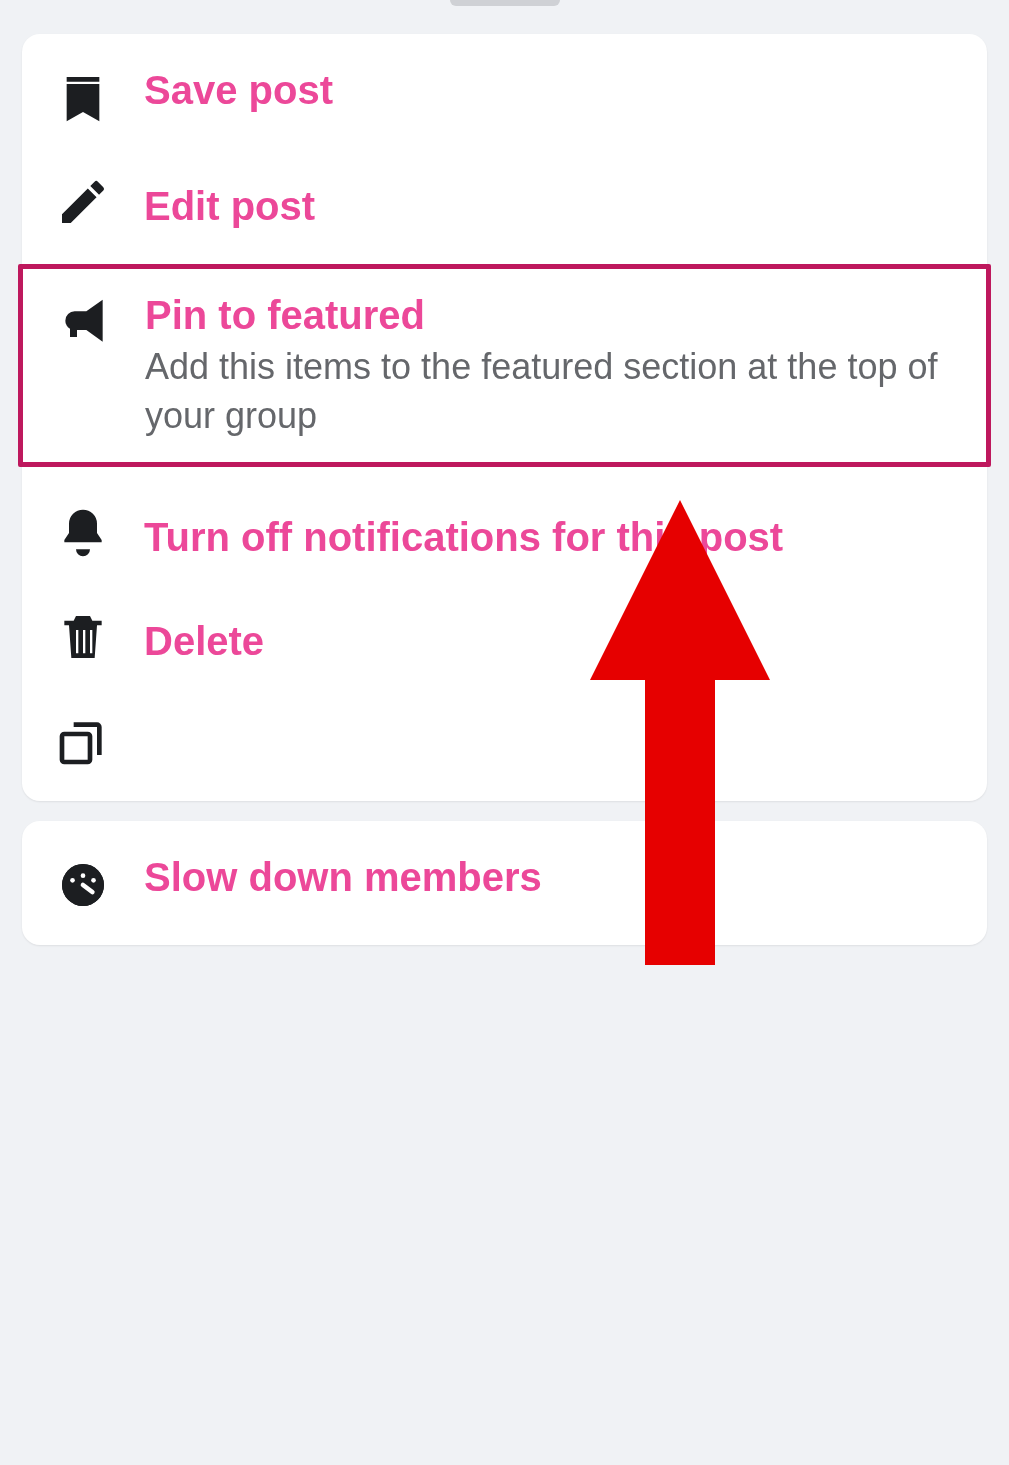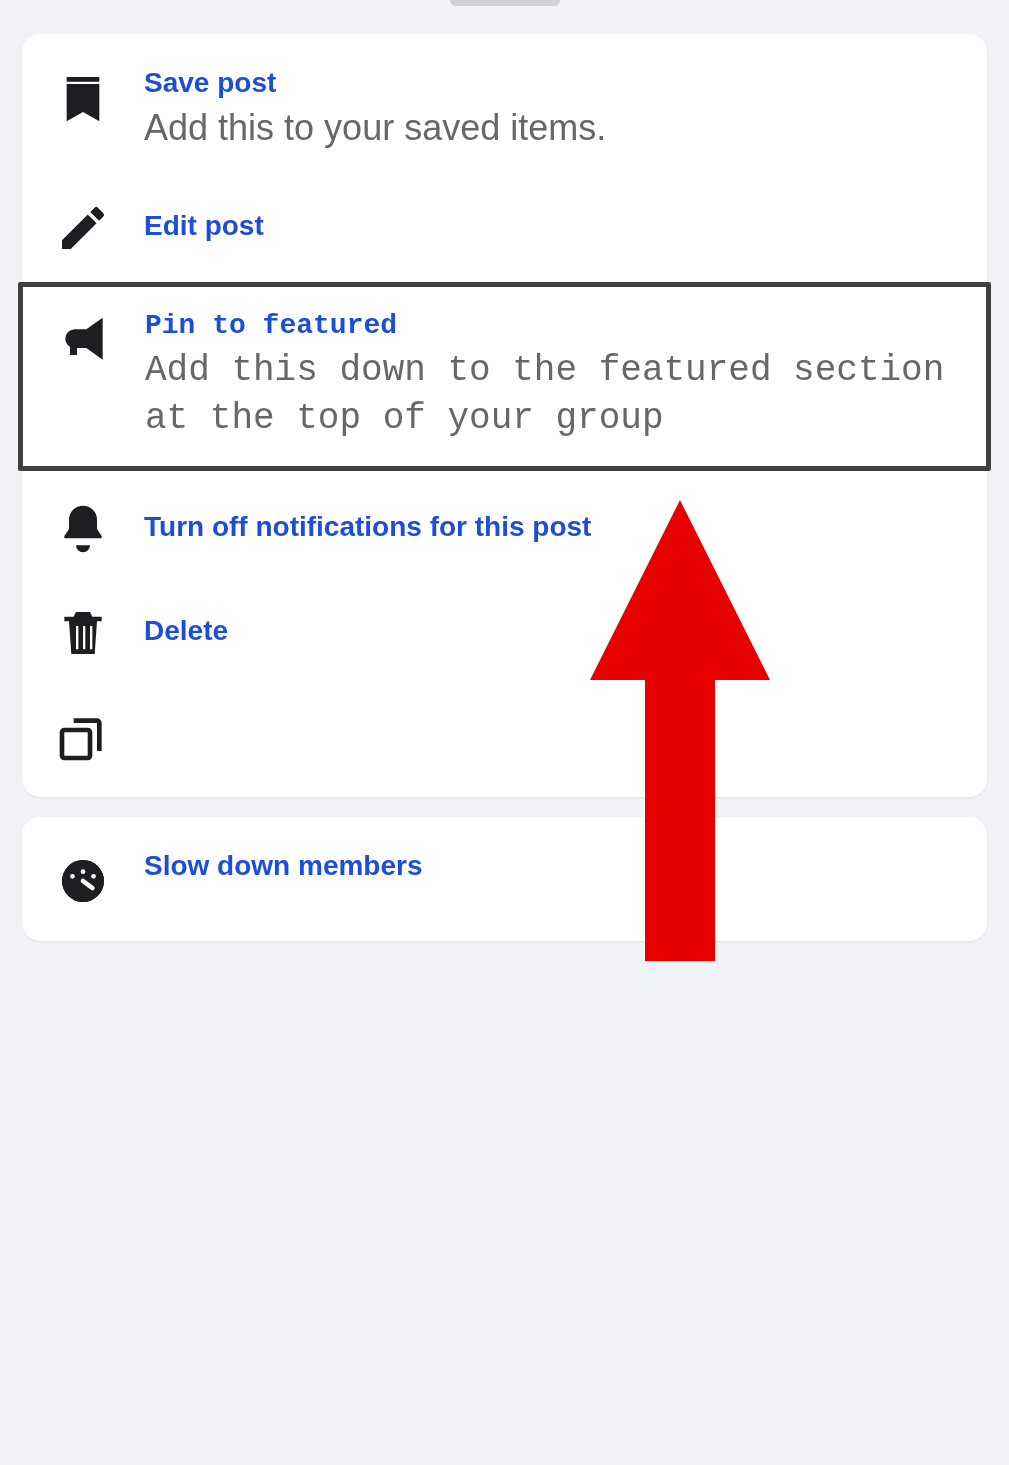--- a/index.html
+++ b/index.html
@@ -24,53 +24,52 @@
     .panel {
       background: #ffffff;
       border-radius: 18px;
       margin: 20px 22px;
       padding: 10px 0;
       box-shadow: 0 1px 2px rgba(0,0,0,0.08);
     }
     .panel.first { margin-top: 18px; }
     .item {
       display: flex;
-      align-items: center;
+      align-items: flex-end;
       padding: 22px 30px;
       cursor: pointer;
     }
     .item.with-sub { align-items: flex-start; }
     .icon-slot {
       width: 62px;
       flex: 0 0 62px;
       display: flex;
       align-items: center;
       justify-content: center;
       margin-right: 30px;
       padding-top: 4px;
     }
     .icon-slot svg { width: 56px; height: 56px; fill: #1c1e21; }
     .text-col { flex: 1; }
     .title {
-      font-size: 28px;
+      font-size: 40px;
       font-weight: 700;
-      color: #1d4ed8;
+      color: #ec4899;
       line-height: 1.2;
     }
     .subtitle {
       font-size: 36px;
       color: #65676b;
       line-height: 1.35;
       margin-top: 4px;
     }
     .highlight {
-      border: 5px solid #404040;
+      border: 5px solid #be185d;
       border-radius: 2px;
-      margin: 4px -4px;
-      font-family: Liberation Mono, monospace;
+      margin: 12px -4px;
     }
     .container { position: relative; }
     .arrow {
       position: absolute;
       left: 575px;
       top: 490px;
       pointer-events: none;
     }
   </style>
 </head>
@@ -85,21 +84,20 @@
   <div class="panel first">
 
     <div class="item with-sub">
       <div class="icon-slot">
         <svg viewBox="0 0 24 24">
             <path d="M5 3h14v2H5V3zm0 3h14v16l-7-4-7 4V6z"></path>
           </svg>
       </div>
       <div class="text-col">
         <div class="title">Save post</div>
-        <div class="subtitle">Add this to your saved items.</div>
       </div>
     </div>
 
     <div class="item">
       <div class="icon-slot">
         <svg viewBox="0 0 24 24">
             <path d="M3 17.25V21h3.75l11.06-11.06-3.75-3.75L3 17.25zM20.71 7.04a1 1 0 0 0 0-1.41l-2.34-2.34a1 1 0 0 0-1.41 0l-1.83 1.83 3.75 3.75 1.83-1.83z"></path>
           </svg>
       </div>
       <div class="text-col">
@@ -109,21 +107,21 @@
 
     <div class="highlight">
       <div class="item with-sub">
         <div class="icon-slot">
           <svg viewBox="0 0 24 24">
               <path d="M20 4v16l-7-5H8a4 4 0 0 1 0-8h5l7-5v2zM4 11a4 4 0 0 0 2 3.46V18h3v-3H8a4 4 0 0 1-4-4z"></path>
             </svg>
         </div>
         <div class="text-col">
           <div class="title">Pin to featured</div>
-          <div class="subtitle">Add this down to the featured section at the top of your group</div>
+          <div class="subtitle">Add this items to the featured section at the top of your group</div>
         </div>
       </div>
     </div>
 
 
     <div class="item">
       <div class="icon-slot">
         <svg viewBox="0 0 24 24">
             <path d="M12 2a6 6 0 0 0-6 6v4l-2 3v1h16v-1l-2-3V8a6 6 0 0 0-6-6zm0 20a3 3 0 0 0 3-3H9a3 3 0 0 0 3 3z"></path>
           </svg>

